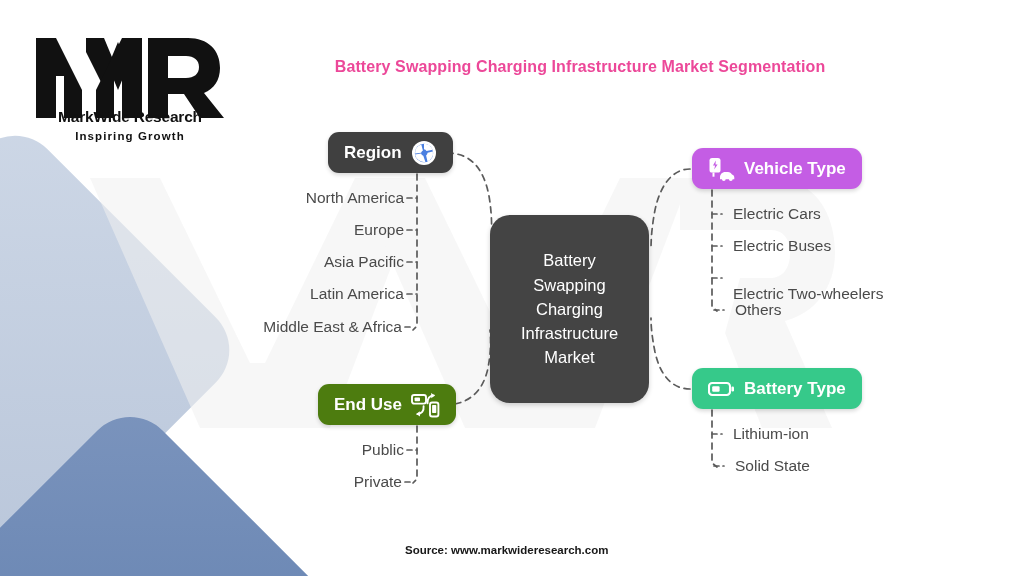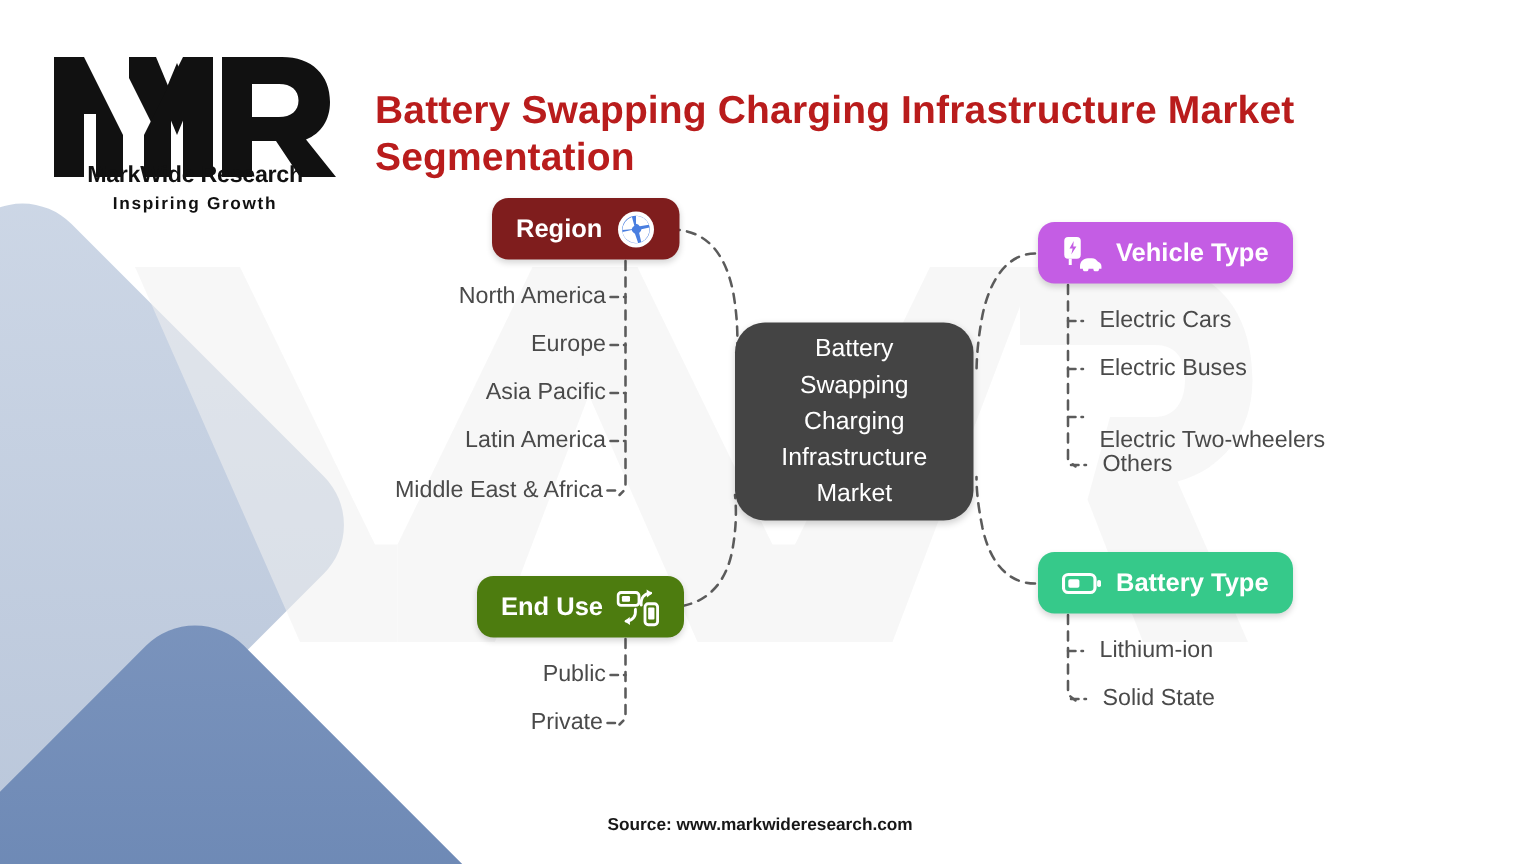--- a/index.html
+++ b/index.html
@@ -34,52 +34,52 @@
     opacity:.55;
   }
 
   
   .logo{position:absolute;left:30px;top:32px;width:200px;}
   .logo svg{display:block;}
 
   
   .title{
     position:absolute;left:250px;top:58px;width:660px;
-    text-align:left;
-    font-size:26px;font-weight:bold;color:#b91c1c;
+    text-align:center;
+    font-size:16px;font-weight:bold;color:#ec4899;
     letter-spacing:.1px;
   }
 
   
   .wires{position:absolute;left:0;top:0;width:1024px;height:576px;}
   .wire{fill:none;stroke:#5b5b5b;stroke-width:1.7;stroke-dasharray:6 5;stroke-linecap:round;}
   .spine{fill:none;stroke:#5b5b5b;stroke-width:1.7;stroke-dasharray:6 5;stroke-linecap:round;}
   .tick{stroke:#5b5b5b;stroke-width:1.7;stroke-dasharray:5 4;stroke-linecap:round;}
 
   
   .center-node{
-    position:absolute;left:490px;top:215px;width:159px;height:132px;
+    position:absolute;left:490px;top:215px;width:159px;height:188px;
     background:#444444;border-radius:20px;
     display:flex;align-items:center;justify-content:center;
     box-shadow:0 2px 5px rgba(0,0,0,.18);
   }
   .center-node .ct{
     color:#ffffff;font-size:16.5px;line-height:1.47;text-align:center;font-weight:400;
   }
 
   
   .pill{
     position:absolute;display:flex;align-items:center;gap:9px;
     padding:0 16px;height:41px;border-radius:11px;
     color:#fff;font-size:17px;font-weight:bold;
     box-shadow:0 2px 4px rgba(0,0,0,.16);
     white-space:nowrap;
   }
   .pill .ico{display:flex;align-items:center;justify-content:center;}
-  .pill-region{left:328px;top:132px;background:#7f1d1d;}
+  .pill-region{left:328px;top:132px;background:#404040;}
   .pill-vehicle{left:692px;top:148px;background:#c45de4;}
   .pill-battery{left:692px;top:368px;background:#36c98a;}
   .pill-enduse{left:318px;top:384px;background:#4d7c0f;}
 
   
   .leaf{
     position:absolute;font-size:15.5px;color:#4a4a4a;white-space:nowrap;line-height:1;
   }
   .leaf.right-al{text-align:right;transform:translate(-100%,-50%);}
   .leaf.left-al{text-align:left;transform:translate(0,-50%);}

